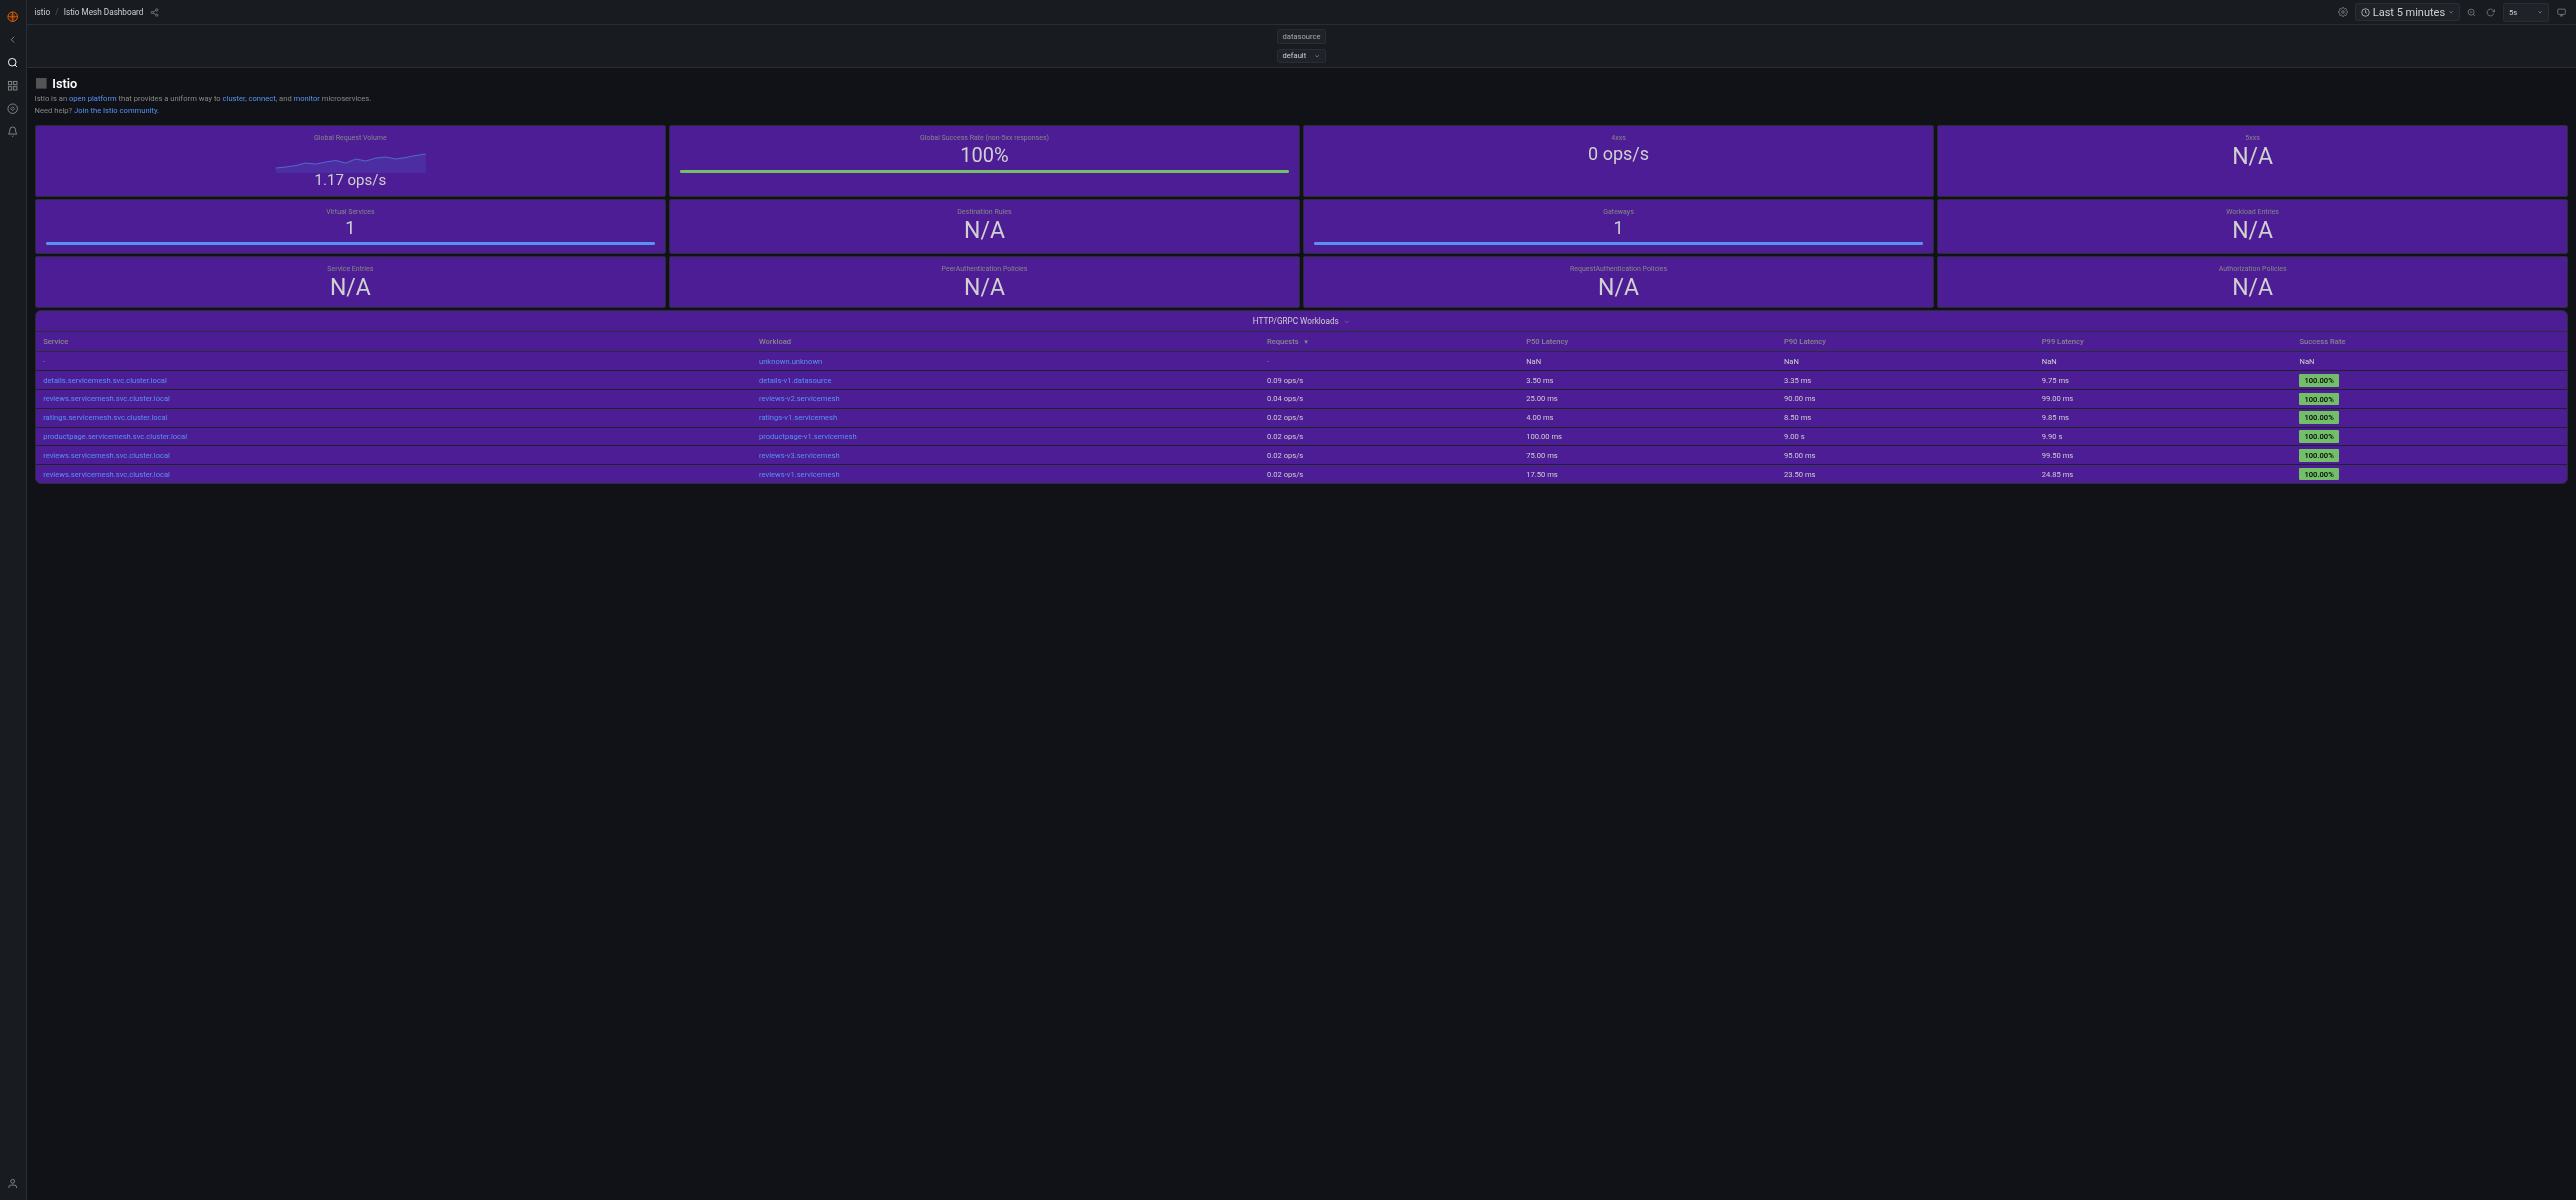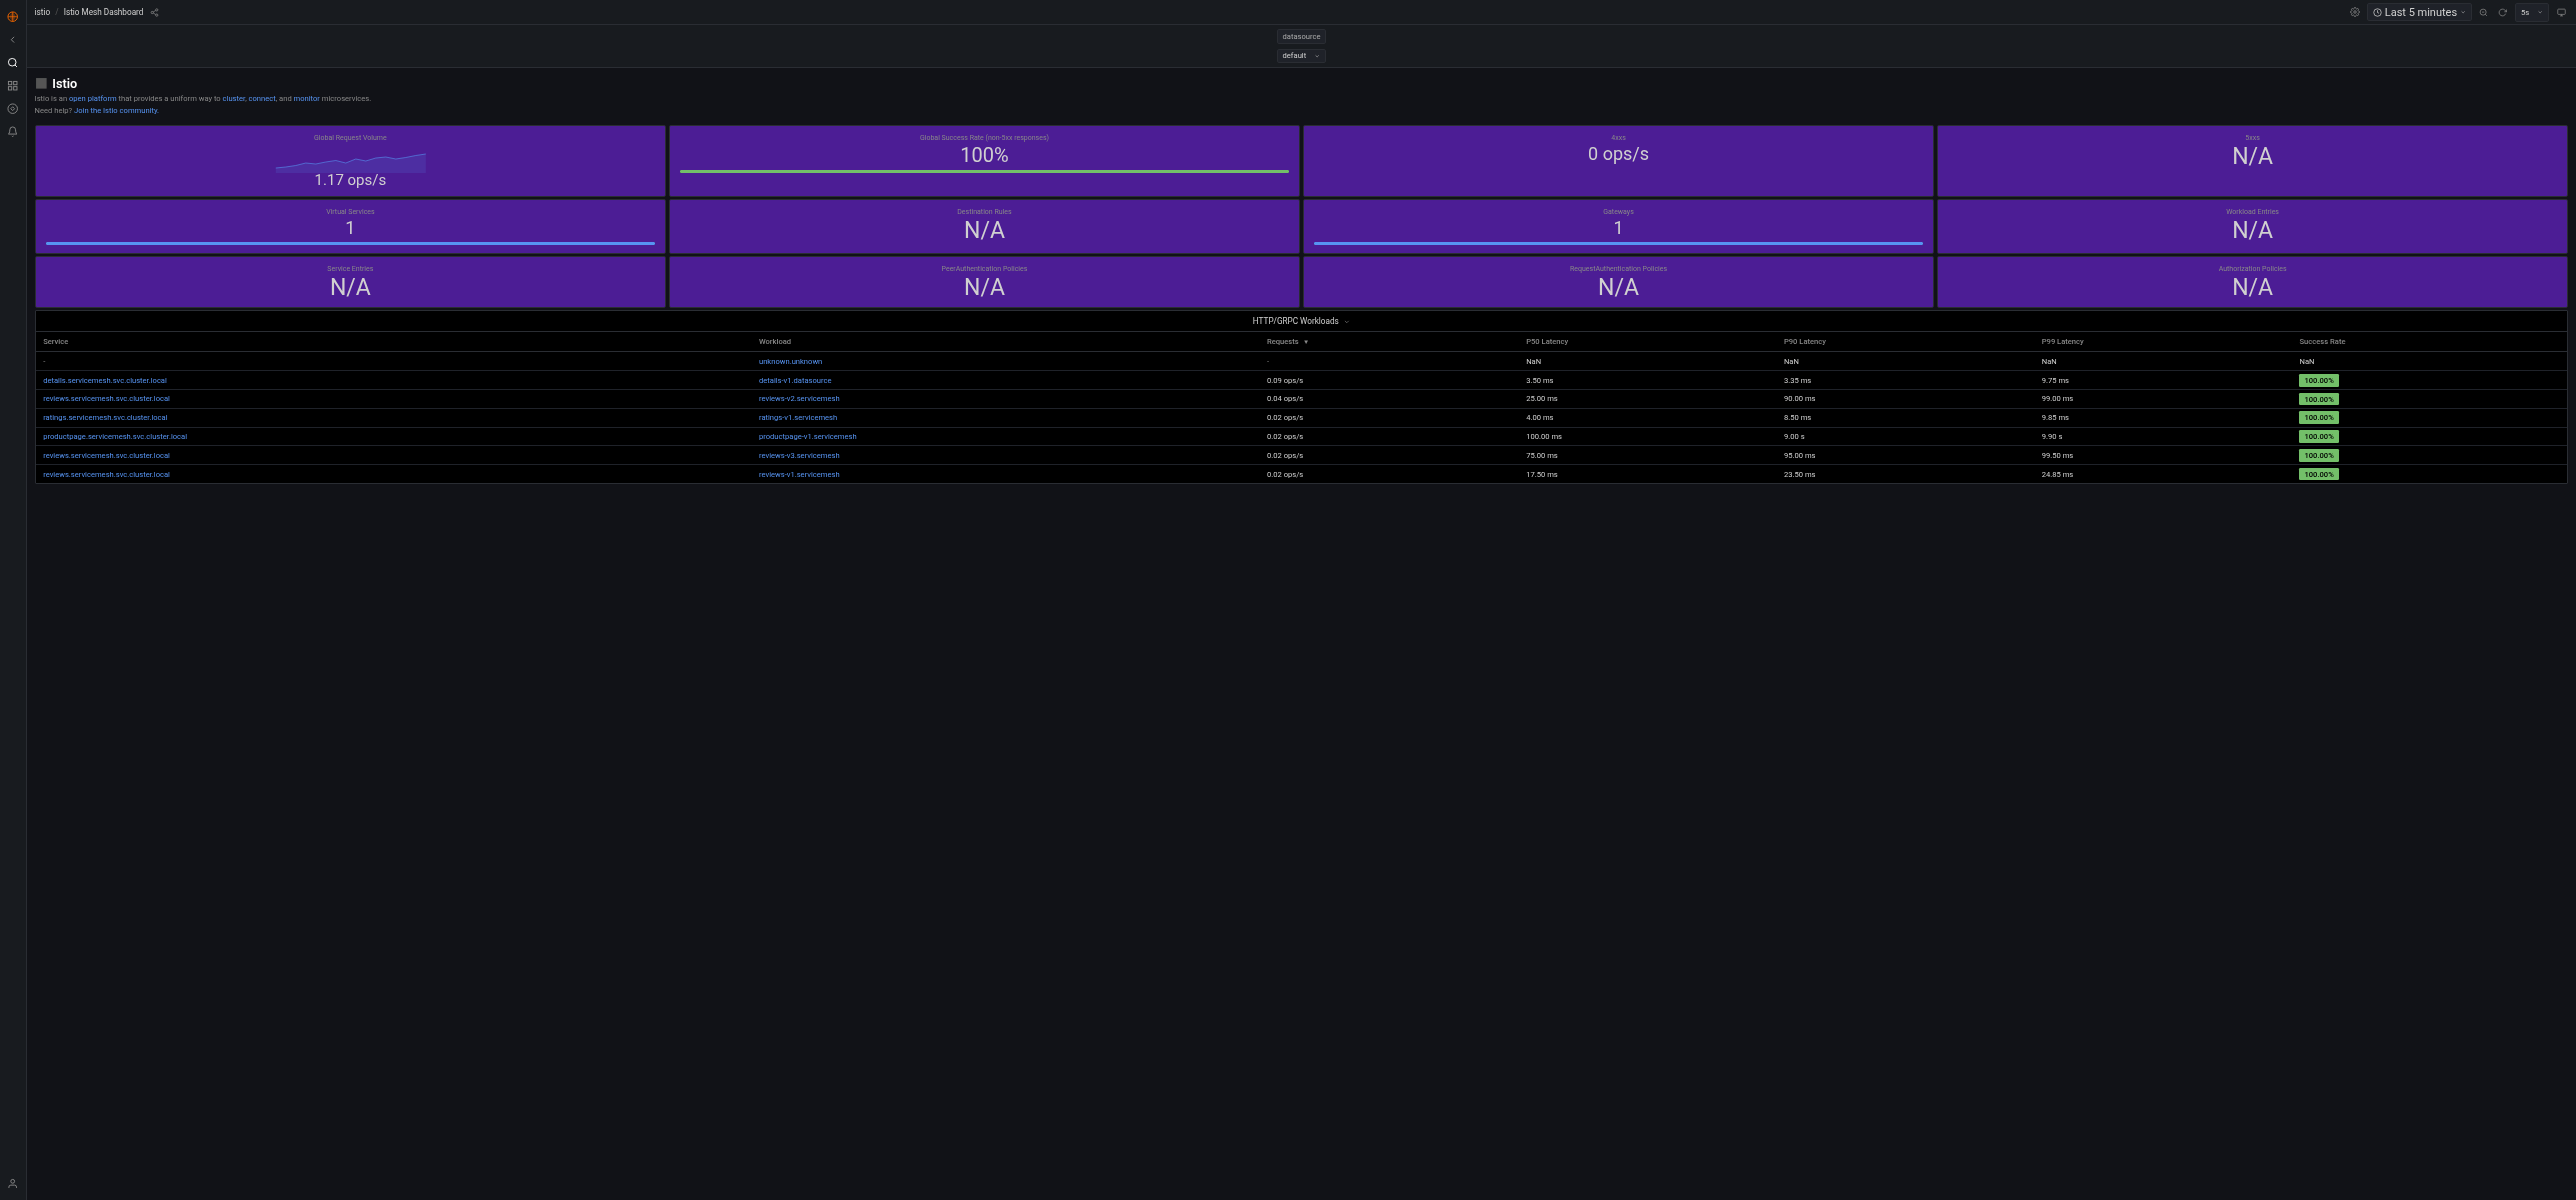--- a/index.html
+++ b/index.html
@@ -97,21 +97,21 @@
       border: 0.6px solid #2a2d33;
       border-radius: 1.9px;
       padding: 1.9px 5px;
       font-size: 11px;
       color: #d0d0d0;
       cursor: pointer;
     }
     .refresh-badge {
       display: flex;
       align-items: center;
-      gap: 8px;
+      gap: 20px;
       background: #1f2229;
       border: 0.6px solid #2a2d33;
       border-radius: 1.9px;
       padding: 4px 5px;
       font-size: 7.6px;
       color: #d0d0d0;
       cursor: pointer;
     }
 
     
@@ -226,23 +226,23 @@
     }
     .progress-bar {
       height: 100%;
       background: #5794f2;
       border-radius: 1.3px;
     }
     .progress-bar.green { background: #73bf69; }
 
     
     .workloads-section {
-      background: #000000;
+      background: #4c1d95;
       border: 0.6px solid #2a2d33;
-      border-radius: 1px;
+      border-radius: 6px;
       margin-top: 2.5px;
     }
     .workloads-header {
       display: flex;
       align-items: center;
       justify-content: center;
       padding: 5px 7.6px;
       border-bottom: 0.6px solid #2a2d33;
       gap: 3.8px;
       cursor: pointer;

